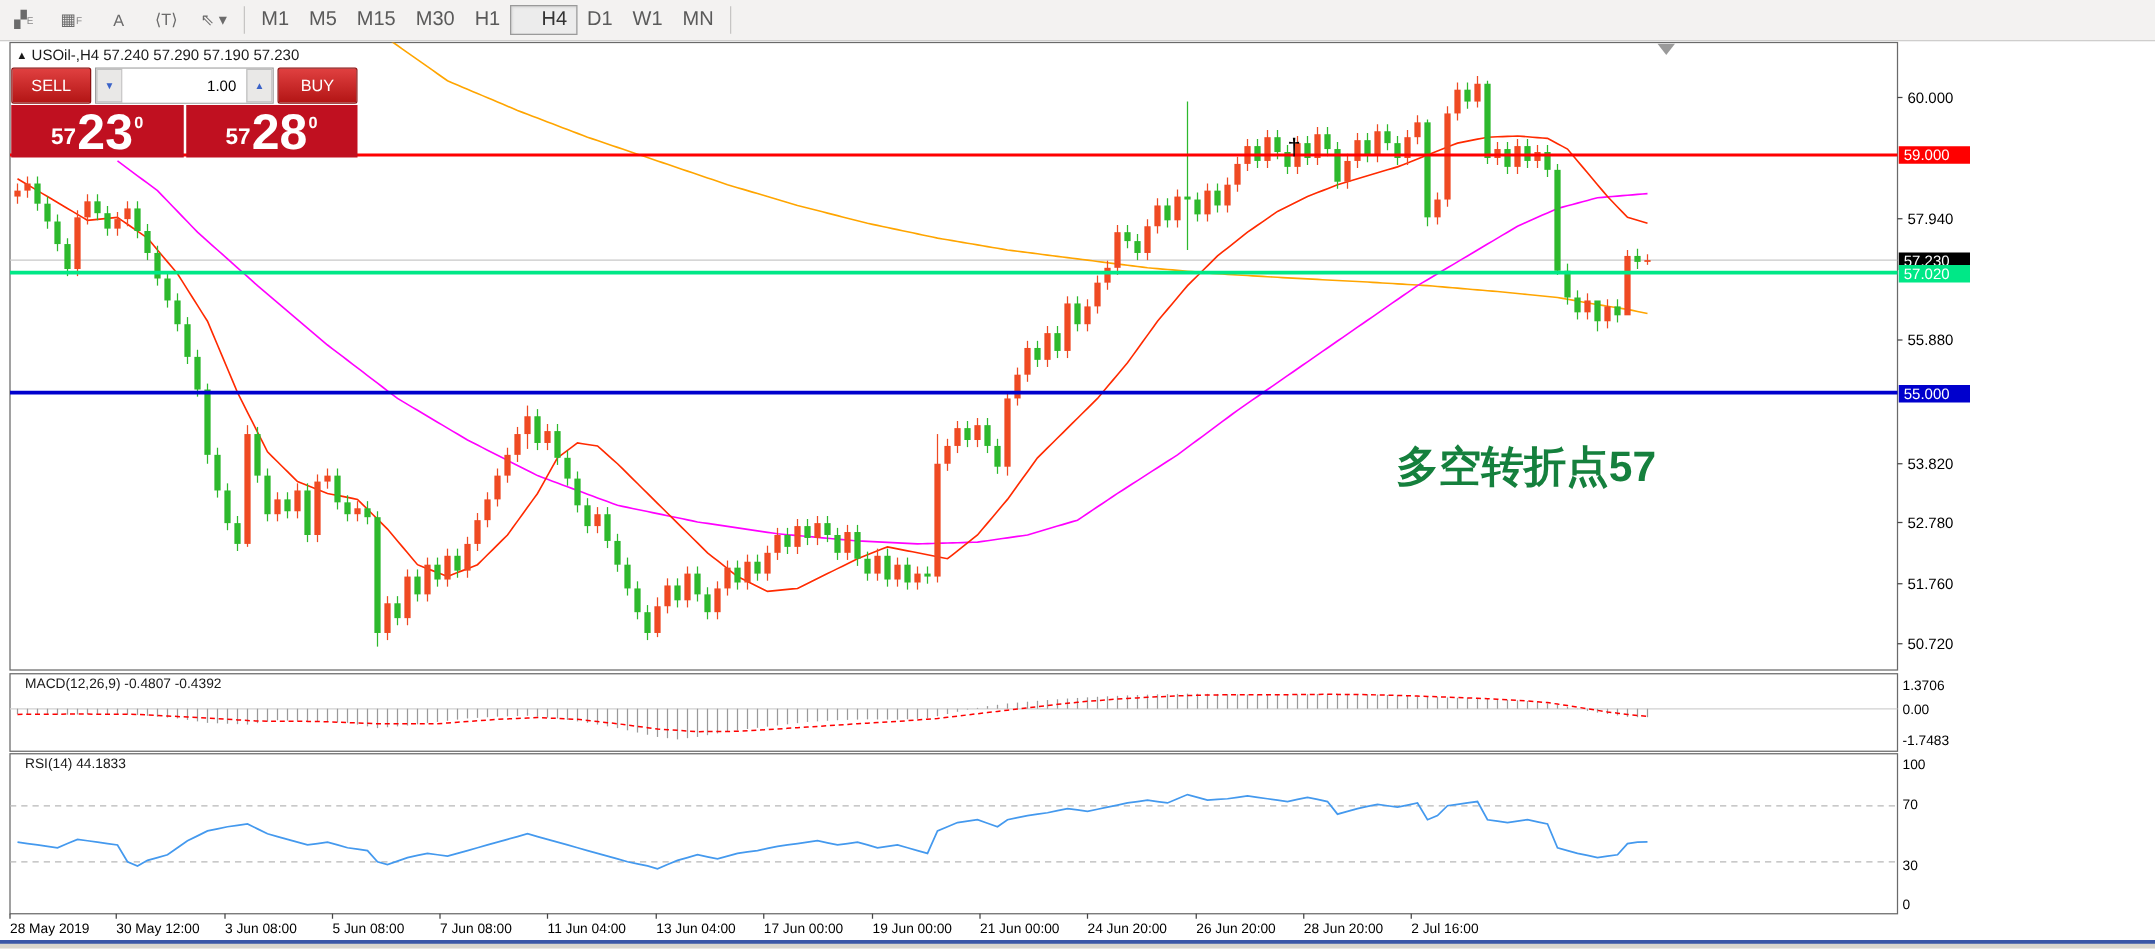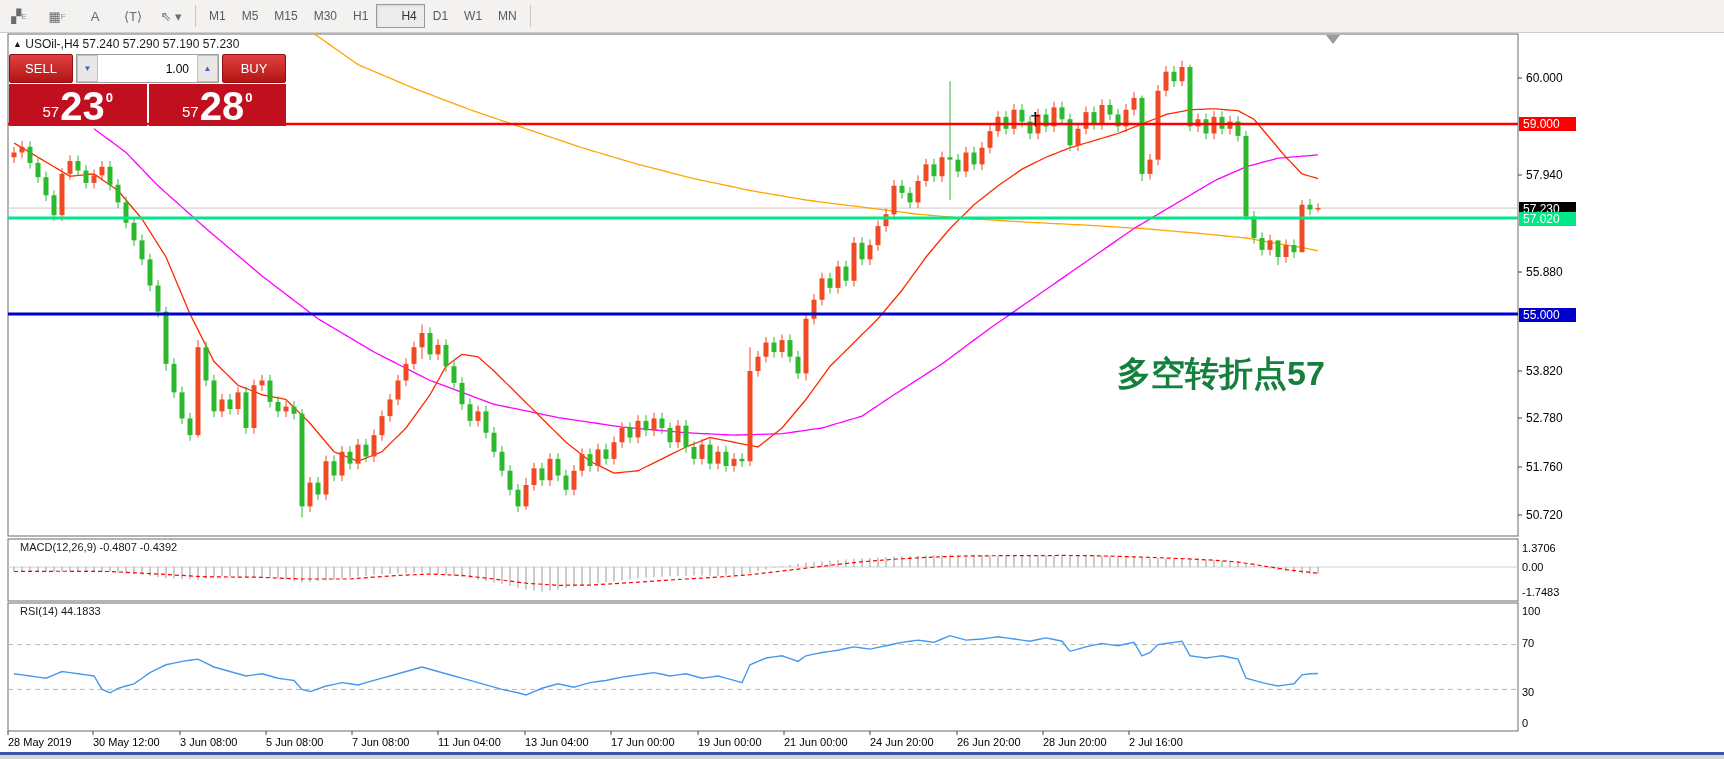--- a/index.html
+++ b/index.html
@@ -5,41 +5,41 @@
   html,body{margin:0;padding:0;background:#fff;}
   #app{position:relative;width:1724px;height:759px;overflow:hidden;background:#fff;
        font-family:"Liberation Sans","DejaVu Sans",sans-serif;}
   
   #toolbar{position:absolute;left:0;top:0;width:1724px;height:32px;background:#f3f2f1;
            border-bottom:1px solid #cfcecd;display:flex;align-items:center;z-index:30;}
   .tool{min-width:26px;height:24px;margin:0 2px;display:flex;align-items:center;justify-content:center;
         color:#6b6b6b;font-size:13px;cursor:default;border:1px solid transparent;padding:0 3px;}
   .tool sub{font-size:8px;color:#8a8a8a;}
   .tsep{width:1px;height:22px;background:#c6c5c4;margin:0 5px;}
-  .tf{height:22px;padding:0 7px;display:flex;align-items:center;color:#5a5a5a;font-size:12px;
+  .tf{height:22px;padding:0 7px;display:flex;align-items:center;color:#5a5a5a;font-size:16px;
       border:1px solid transparent;cursor:default;}
   .tf.active{background:#ececec;border:1px solid #9a9a9a;box-shadow:inset 1px 1px 2px #d6d6d6;color:#333;padding-left:24px;}
   
   #symbol-line{position:absolute;left:13px;top:37px;z-index:20;font-size:12px;color:#1a1a1a;}
   #symbol-line .tri{font-size:9px;position:relative;top:-1px;}
   
   #trade-panel{position:absolute;left:9px;top:54px;width:277px;z-index:25;}
   #tp-row1{display:flex;height:29px;}
   .tp-btn{width:62px;background:linear-gradient(#e04040,#b31515);color:#fff;font-size:13px;
           display:flex;align-items:center;justify-content:center;border:1px solid #8d0f0f;border-radius:2px;}
   #volume-box{display:flex;margin:0 3px;flex:1;border:1px solid #9d9d9d;background:#fff;}
   .vol-btn{width:19px;background:#e9e8e7;display:flex;align-items:center;justify-content:center;
            color:#3a62c8;font-size:8px;border:1px solid #c0c0c0;}
   #volume-input{flex:1;border:0;outline:0;text-align:right;font-size:12px;padding-right:8px;width:60px;
                 font-family:"Liberation Sans",sans-serif;}
   #tp-row2{display:flex;height:42px;margin-top:1px;}
   .quote{flex:1;background:#c01020;color:#fff;display:flex;align-items:baseline;justify-content:center;
          padding-top:2px;}
   .quote:first-child{margin-right:2px;}
-  .q-small{font-size:15px;font-weight:normal;align-self:flex-end;margin-bottom:6px;}
+  .q-small{font-size:18px;font-weight:bold;align-self:flex-end;margin-bottom:6px;}
   .q-big{font-size:40px;font-weight:bold;line-height:40px;margin:0 1px;}
   .q-sup{font-size:13px;font-weight:bold;align-self:flex-start;margin-top:4px;}
   #macd-label,#rsi-label{position:absolute;left:20px;z-index:20;font-size:11px;color:#1a1a1a;}
   #macd-label{top:541px;}
   #rsi-label{top:605px;}
   #annotation{position:absolute;left:1117px;top:351px;z-index:20;font-size:34px;font-weight:bold;
               color:#15803d;font-family:sans-serif;white-space:nowrap;}
   #dagger{position:absolute;left:1030px;top:108px;z-index:20;font-size:19px;color:#000;}
   #shift-marker{position:absolute;left:1326px;top:35px;z-index:20;width:0;height:0;
                 border-left:7px solid transparent;border-right:7px solid transparent;

